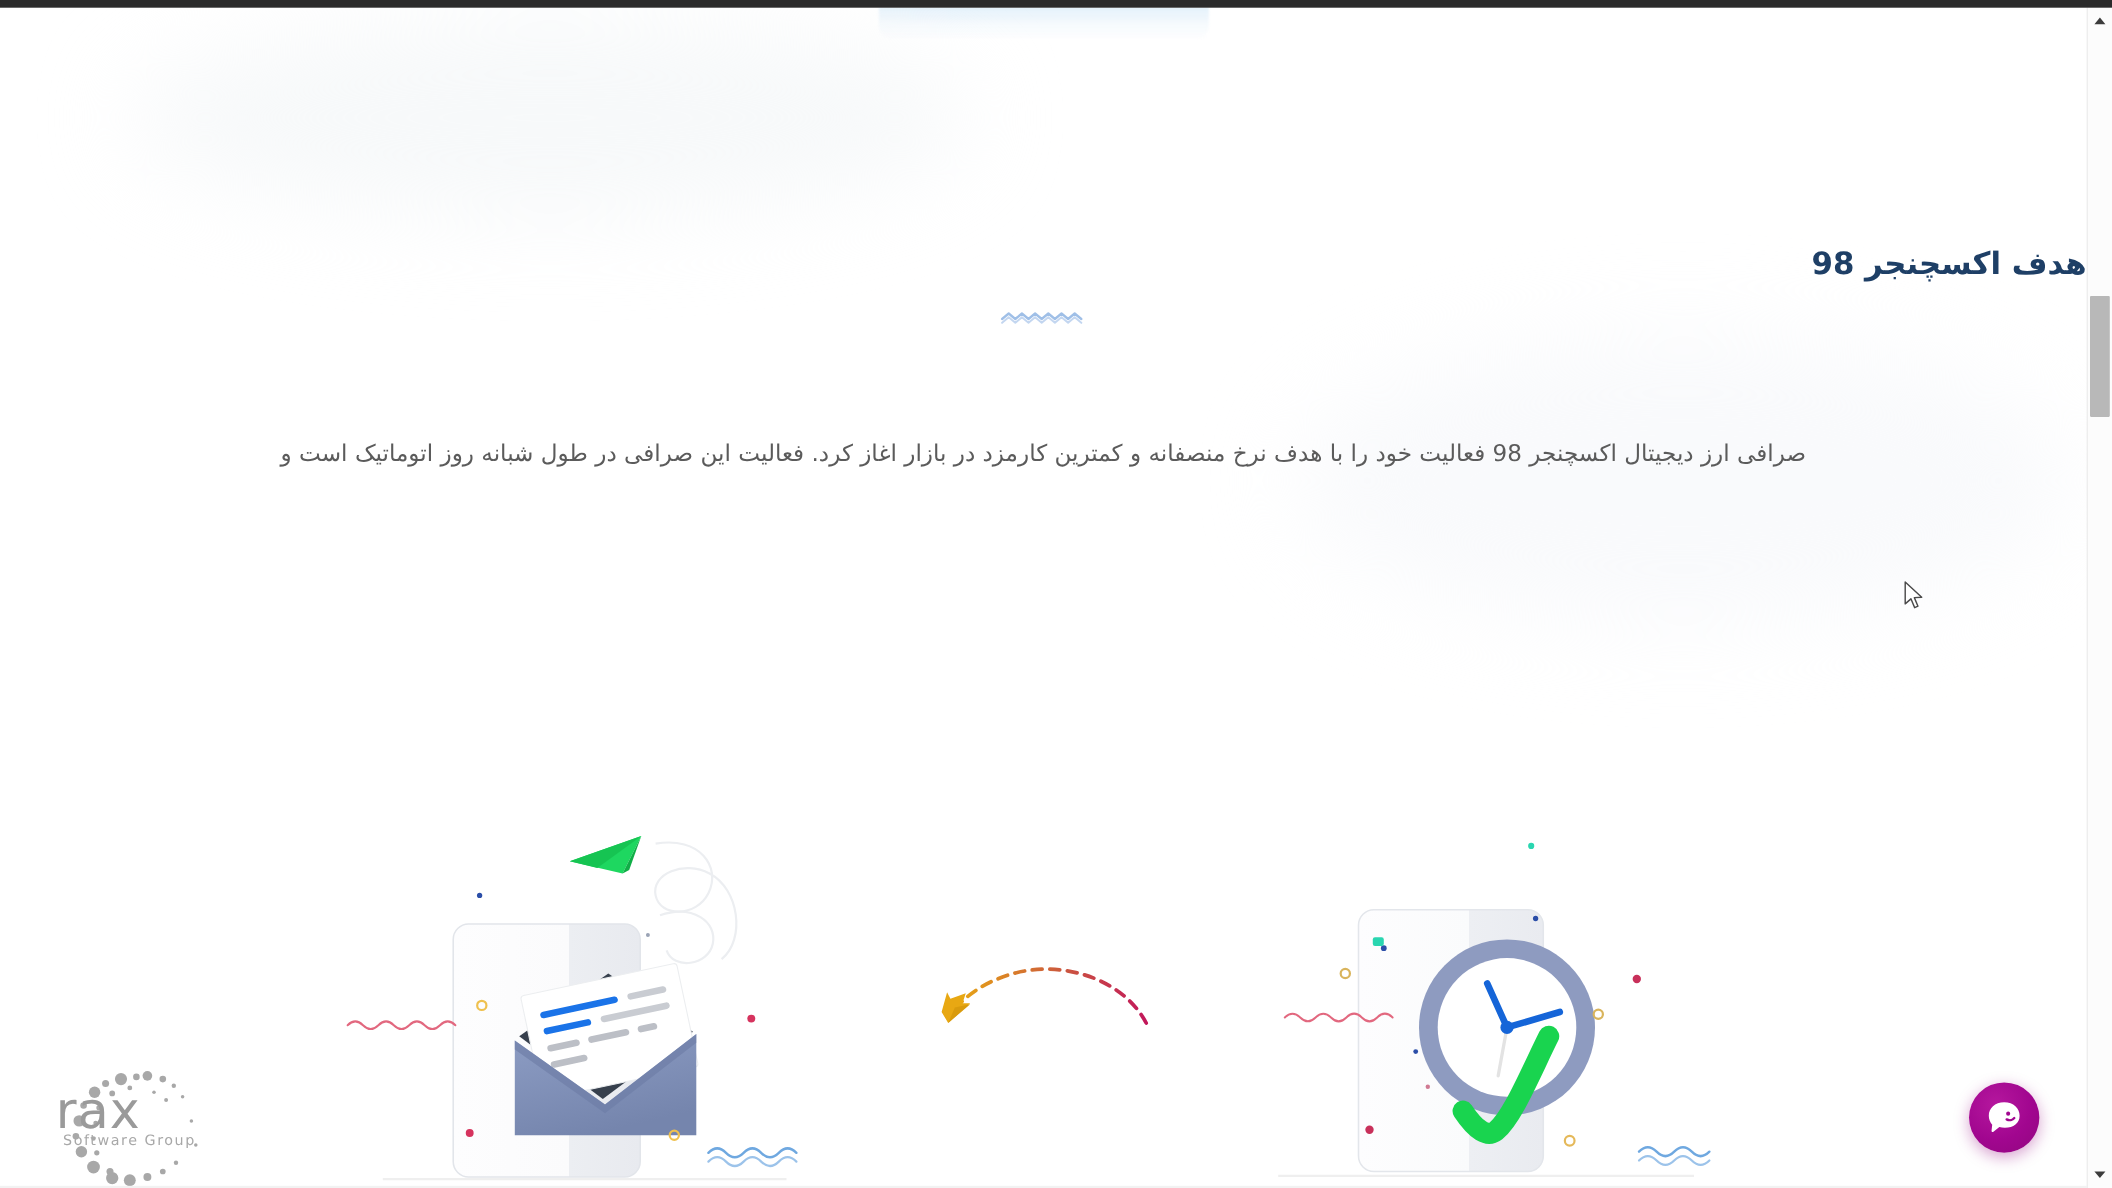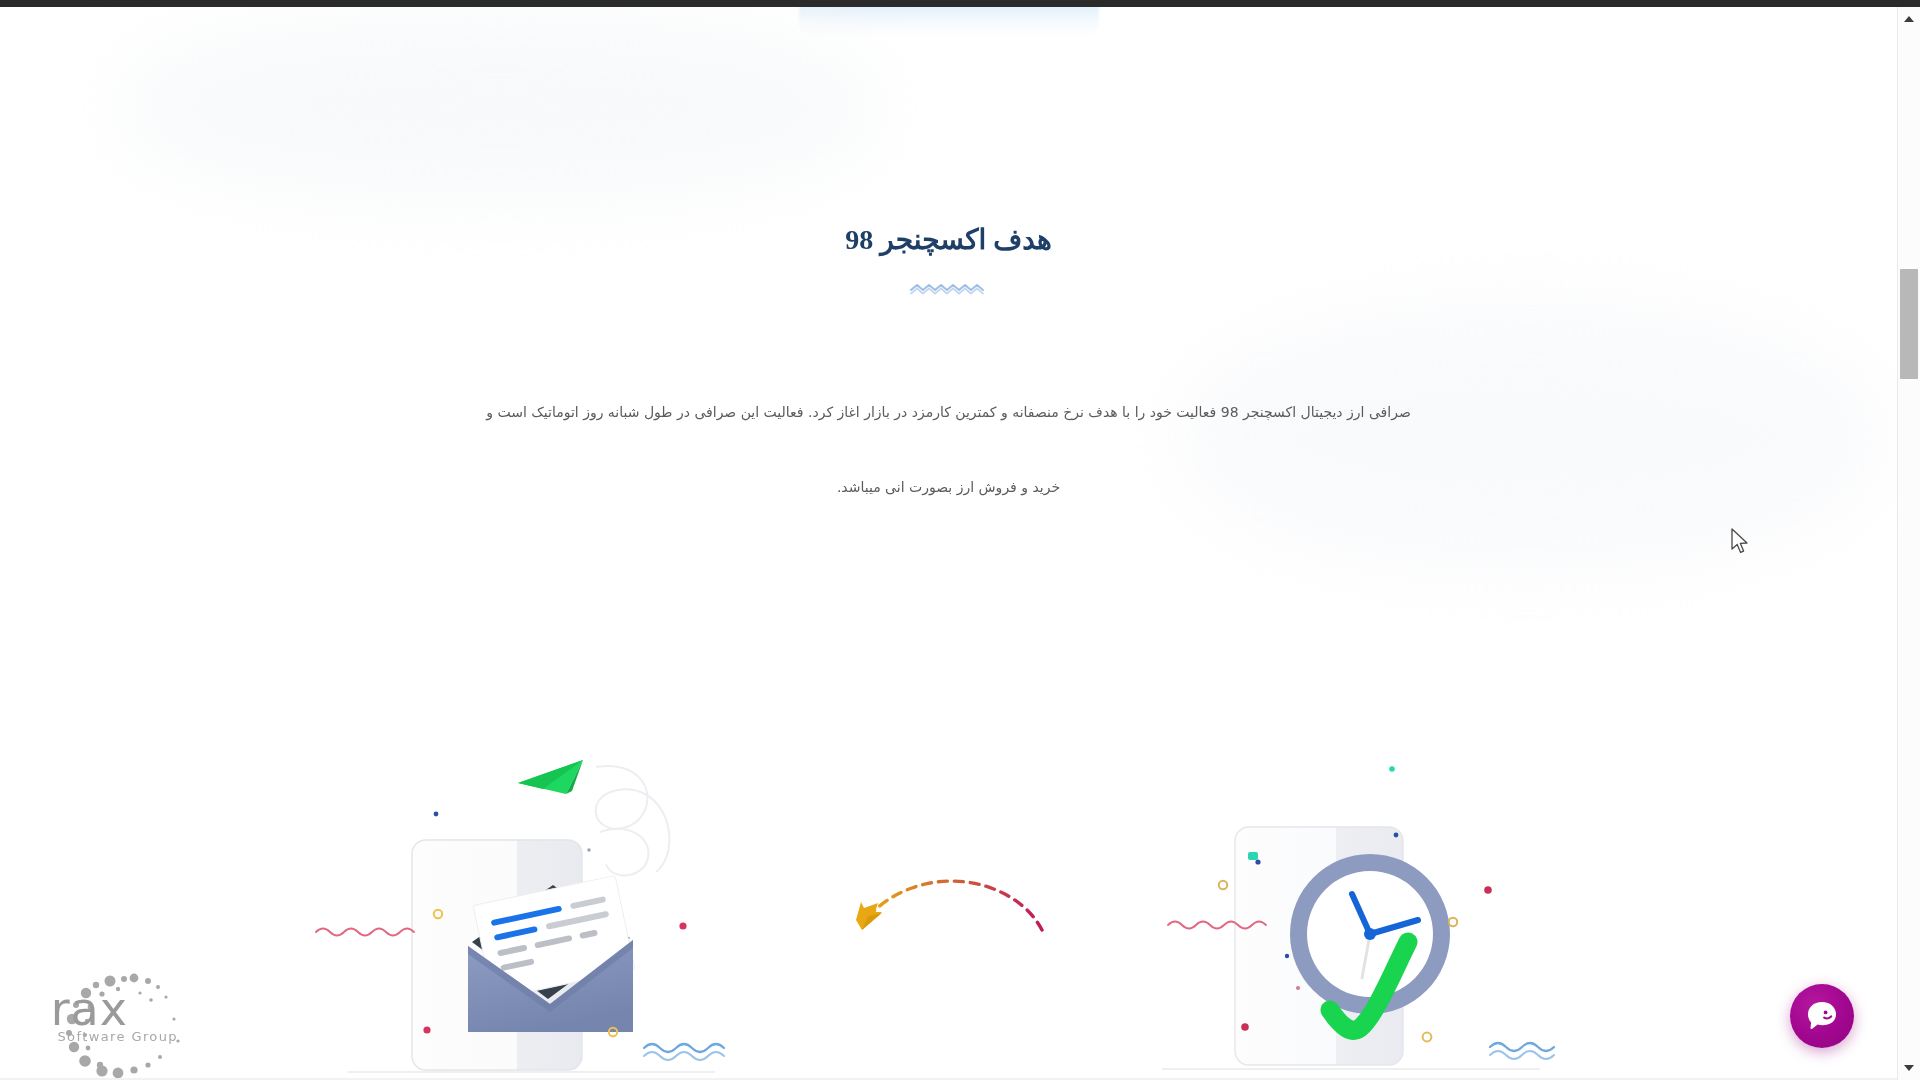--- a/index.html
+++ b/index.html
@@ -59,22 +59,21 @@
     filter: blur(40px);
   }
   #tint-a { top: 10px;  left: 120px;  width: 760px; height: 180px; background: rgba(246,248,250,.9); }
   #tint-b { top: 300px; left: 1180px; width: 700px; height: 260px; background: rgba(248,250,252,.9); }
 
   
   .section {
     position: absolute;
     left: 0;
     width: 1897px;
-    text-align: center;
-    font-family: Liberation Serif, serif;
+    text-align: right;
   }
 
   #section-purpose { top: 215px; }
   #section-steps   { top: 610px; }
 
   .section-title {
     font-size: 28px;
     font-weight: 700;
     color: #1e3f66;
     letter-spacing: .2px;
@@ -94,21 +93,21 @@
   
   #purpose-body {
     position: absolute;
     top: 368px;
     left: 0;
     width: 1897px;
     padding: 0 228px;
     direction: rtl;
     text-align: center;
     color: #5b5b5b;
-    font-size: 14px;
+    font-size: 21px;
     line-height: 75px;
     font-weight: 400;
   }
   #purpose-body .line { display: block; white-space: nowrap; }
   #purpose-body .line + .line { margin-top: 0; }
 
   
   #steps-row {
     position: absolute;
     top: 735px;
@@ -236,21 +235,20 @@
     <div class="wave-divider">
       <svg viewBox="0 0 80 16" xmlns="http://www.w3.org/2000/svg">
         <path d="M2 10 L8 5 L14 10 L20 5 L26 10 L32 5 L38 10 L44 5 L50 10 L56 5 L62 10 L68 5 L74 10" fill="none" stroke="#8fb4e3" stroke-width="2.1" stroke-linecap="round" stroke-linejoin="round"></path>
         <path d="M2 13.5 L8 8.5 L14 13.5 L20 8.5 L26 13.5 L32 8.5 L38 13.5 L44 8.5 L50 13.5 L56 8.5 L62 13.5 L68 8.5 L74 13.5" fill="none" stroke="#b9d0ee" stroke-width="1.8" stroke-linecap="round" stroke-linejoin="round"></path>
       </svg>
     </div>
   </div>
 
   <div id="purpose-body">
     <span class="line">صرافی ارز دیجیتال اکسچنجر 98 فعالیت خود را با هدف  نرخ منصفانه و کمترین کارمزد در بازار اغاز کرد. فعالیت این صرافی در طول شبانه روز اتوماتیک است و</span>
-    <span class="line">خرید و فروش ارز بصورت انی میباشد.</span>
   </div>
 
 
   <div id="steps-row">
 
     <div class="illus" id="illus-email">
       <svg viewBox="0 0 430 345" xmlns="http://www.w3.org/2000/svg">
         <defs>
           <linearGradient id="cardGradA" x1="0" y1="0" x2="1" y2="0">
             <stop offset="0%" stop-color="#fdfdfe"></stop>

